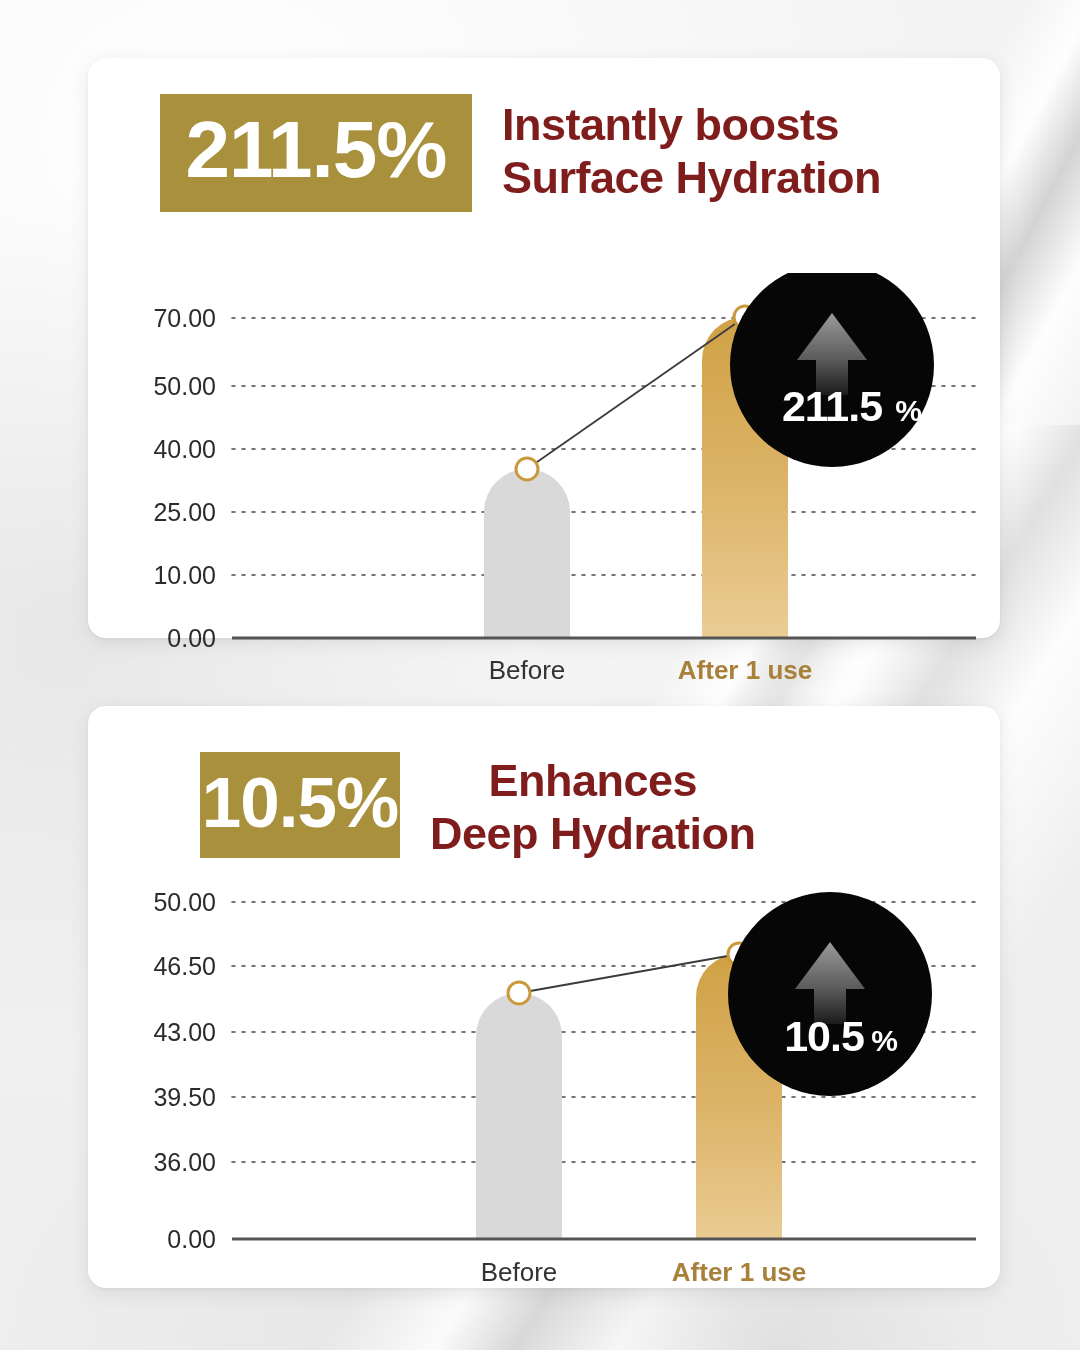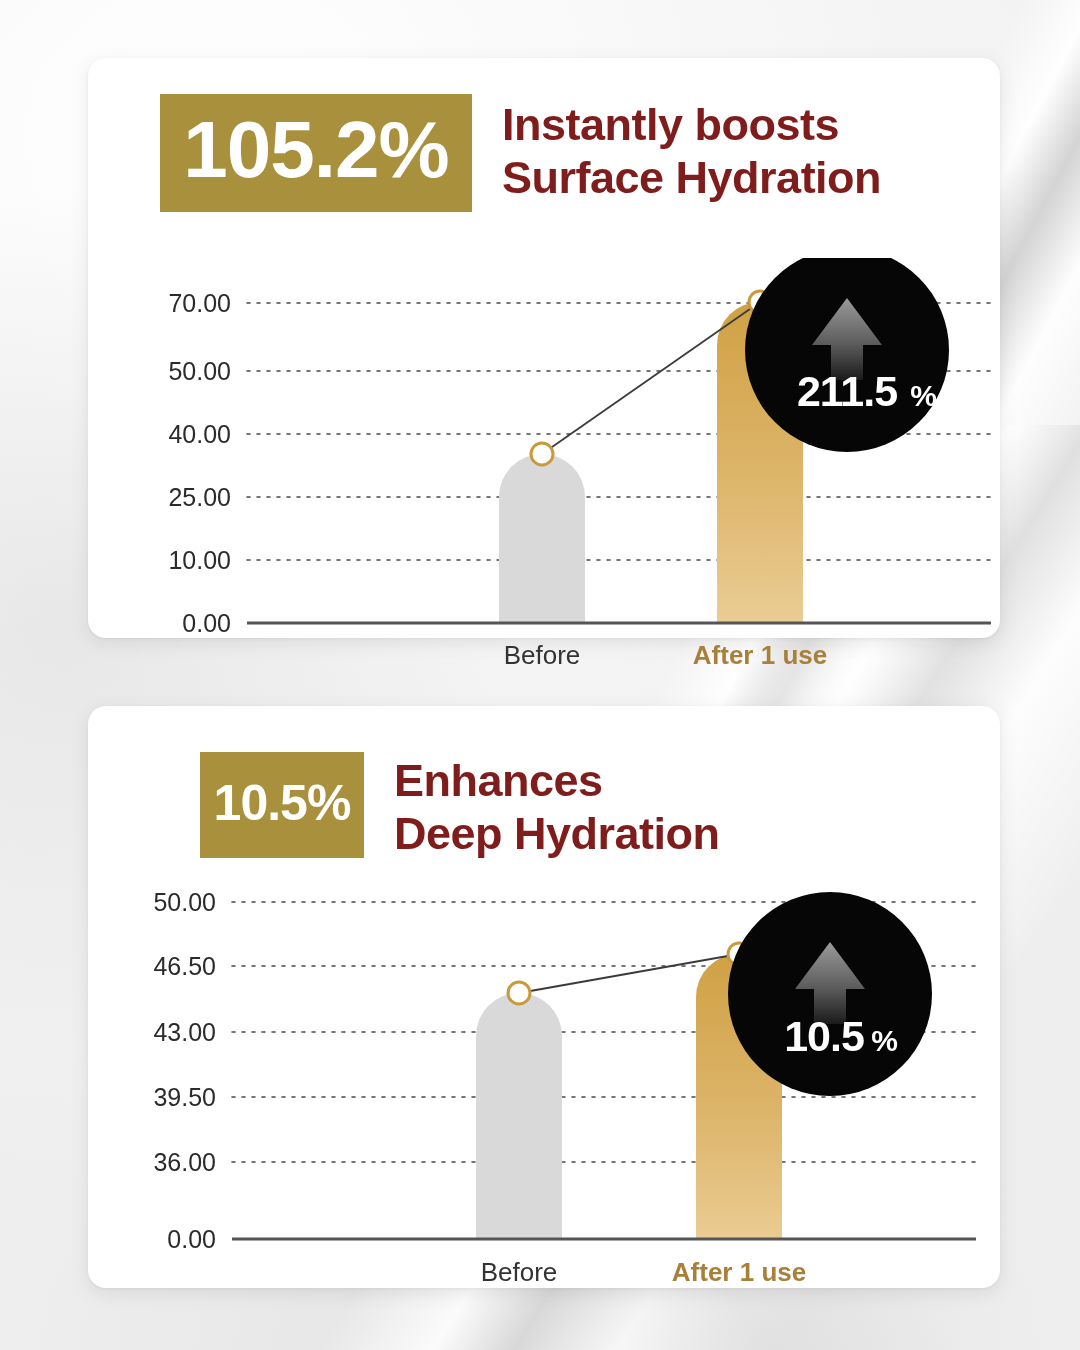--- a/index.html
+++ b/index.html
@@ -85,39 +85,39 @@
     background: #a8903c;
     color: #ffffff;
     font-weight: 700;
     letter-spacing: -1px;
     display: flex;
     align-items: center;
     justify-content: center;
     box-sizing: border-box;
   }
   #card-1 .pct-badge { width: 312px; height: 118px; font-size: 80px; padding-bottom: 6px; }
-  #card-2 .pct-badge { width: 164px; height: 106px; font-size: 50px; padding-bottom: 5px; }
+  #card-2 .pct-badge { width: 200px; height: 106px; font-size: 71px; padding-bottom: 5px; }
 
   .headline {
     color: #7f1d1d;
     font-weight: 600;
     line-height: 1.18;
     white-space: pre-line;
     letter-spacing: -0.5px;
   }
   #card-1 .headline { font-size: 45px; margin-top: 4px; }
-  #card-2 .headline { font-size: 45px; margin-top: 2px; }
+  #card-2 .headline { font-size: 45px; margin-top: 2px; text-align: center; }
 
   
   .chart {
     position: absolute;
     left: 0;
     width: 912px;
   }
-  #card-1 .chart { top: 200px; height: 410px; padding-left: 15px; }
+  #card-1 .chart { top: 215px; height: 410px; }
   #card-2 .chart { top: 160px; height: 420px; }
 
   .chart svg { display: block; }
 
   .ytick {
     font-size: 25px;
     fill: #2b2b2b;
     text-anchor: end;
     font-family: "Liberation Sans", sans-serif;
   }
@@ -156,21 +156,21 @@
   <div class="bg-layer bg-base"></div>
   <div class="bg-layer bg-soft-left"></div>
   <div class="bg-layer bg-soft-bottom"></div>
   <div class="bg-layer bg-fold-a"></div>
   <div class="bg-layer bg-fold-b"></div>
   <div class="bg-layer bg-fold-c"></div>
 
   <div class="card" id="card-1">
 
     <div class="card-header">
-      <div class="pct-badge">105.2%</div>
+      <div class="pct-badge">211.5%</div>
       <div class="headline">Instantly boosts
 Surface Hydration</div>
     </div>
 
     <div class="chart">
       <svg width="912" height="410" viewBox="0 0 912 410">
         <defs>
           <linearGradient id="goldbar1" x1="0" y1="0" x2="0" y2="1">
             <stop offset="0%" stop-color="#d0a145"></stop>
             <stop offset="45%" stop-color="#dcb367"></stop>

